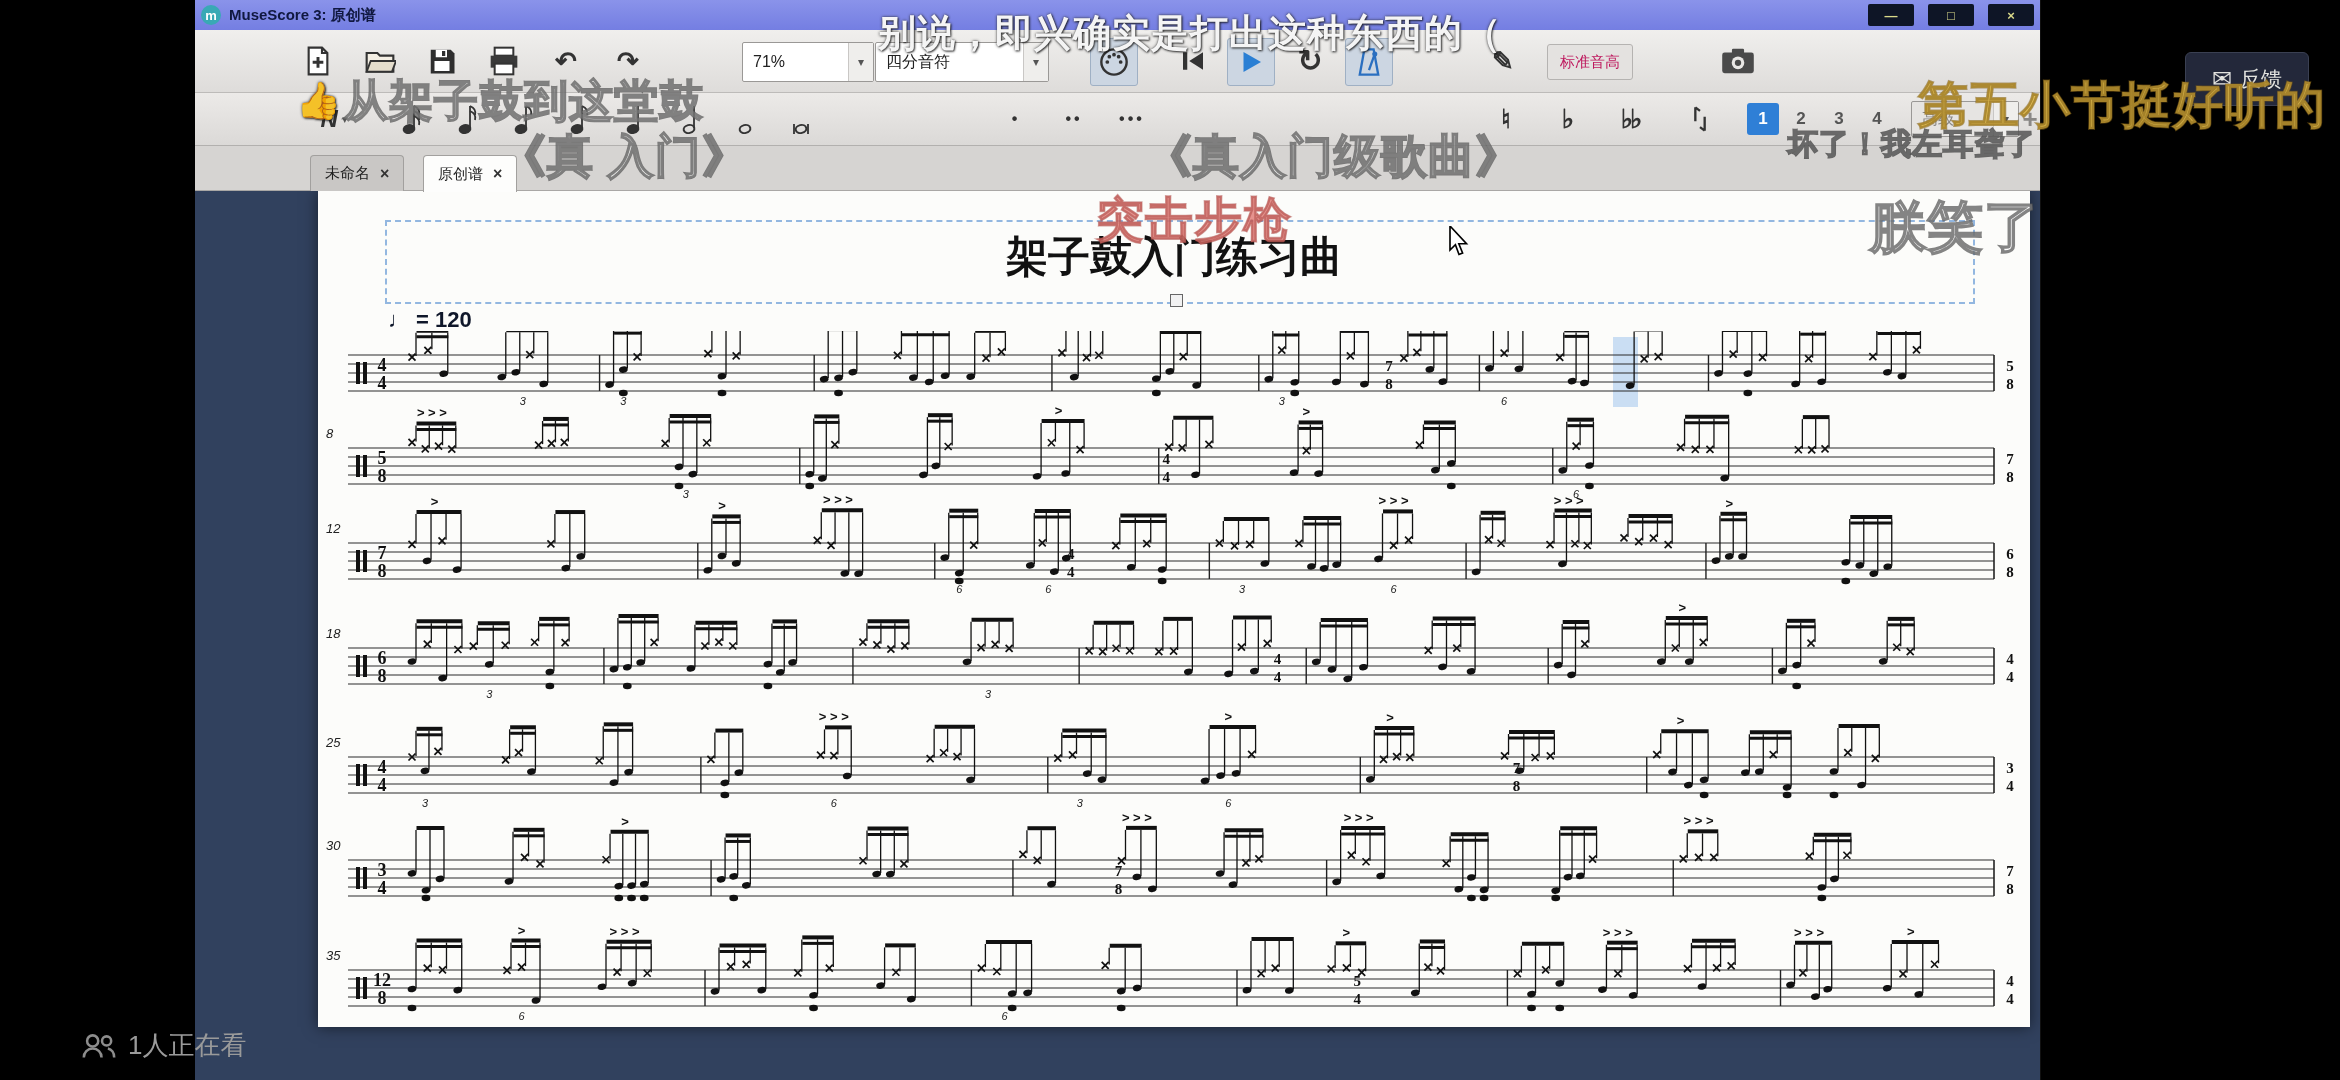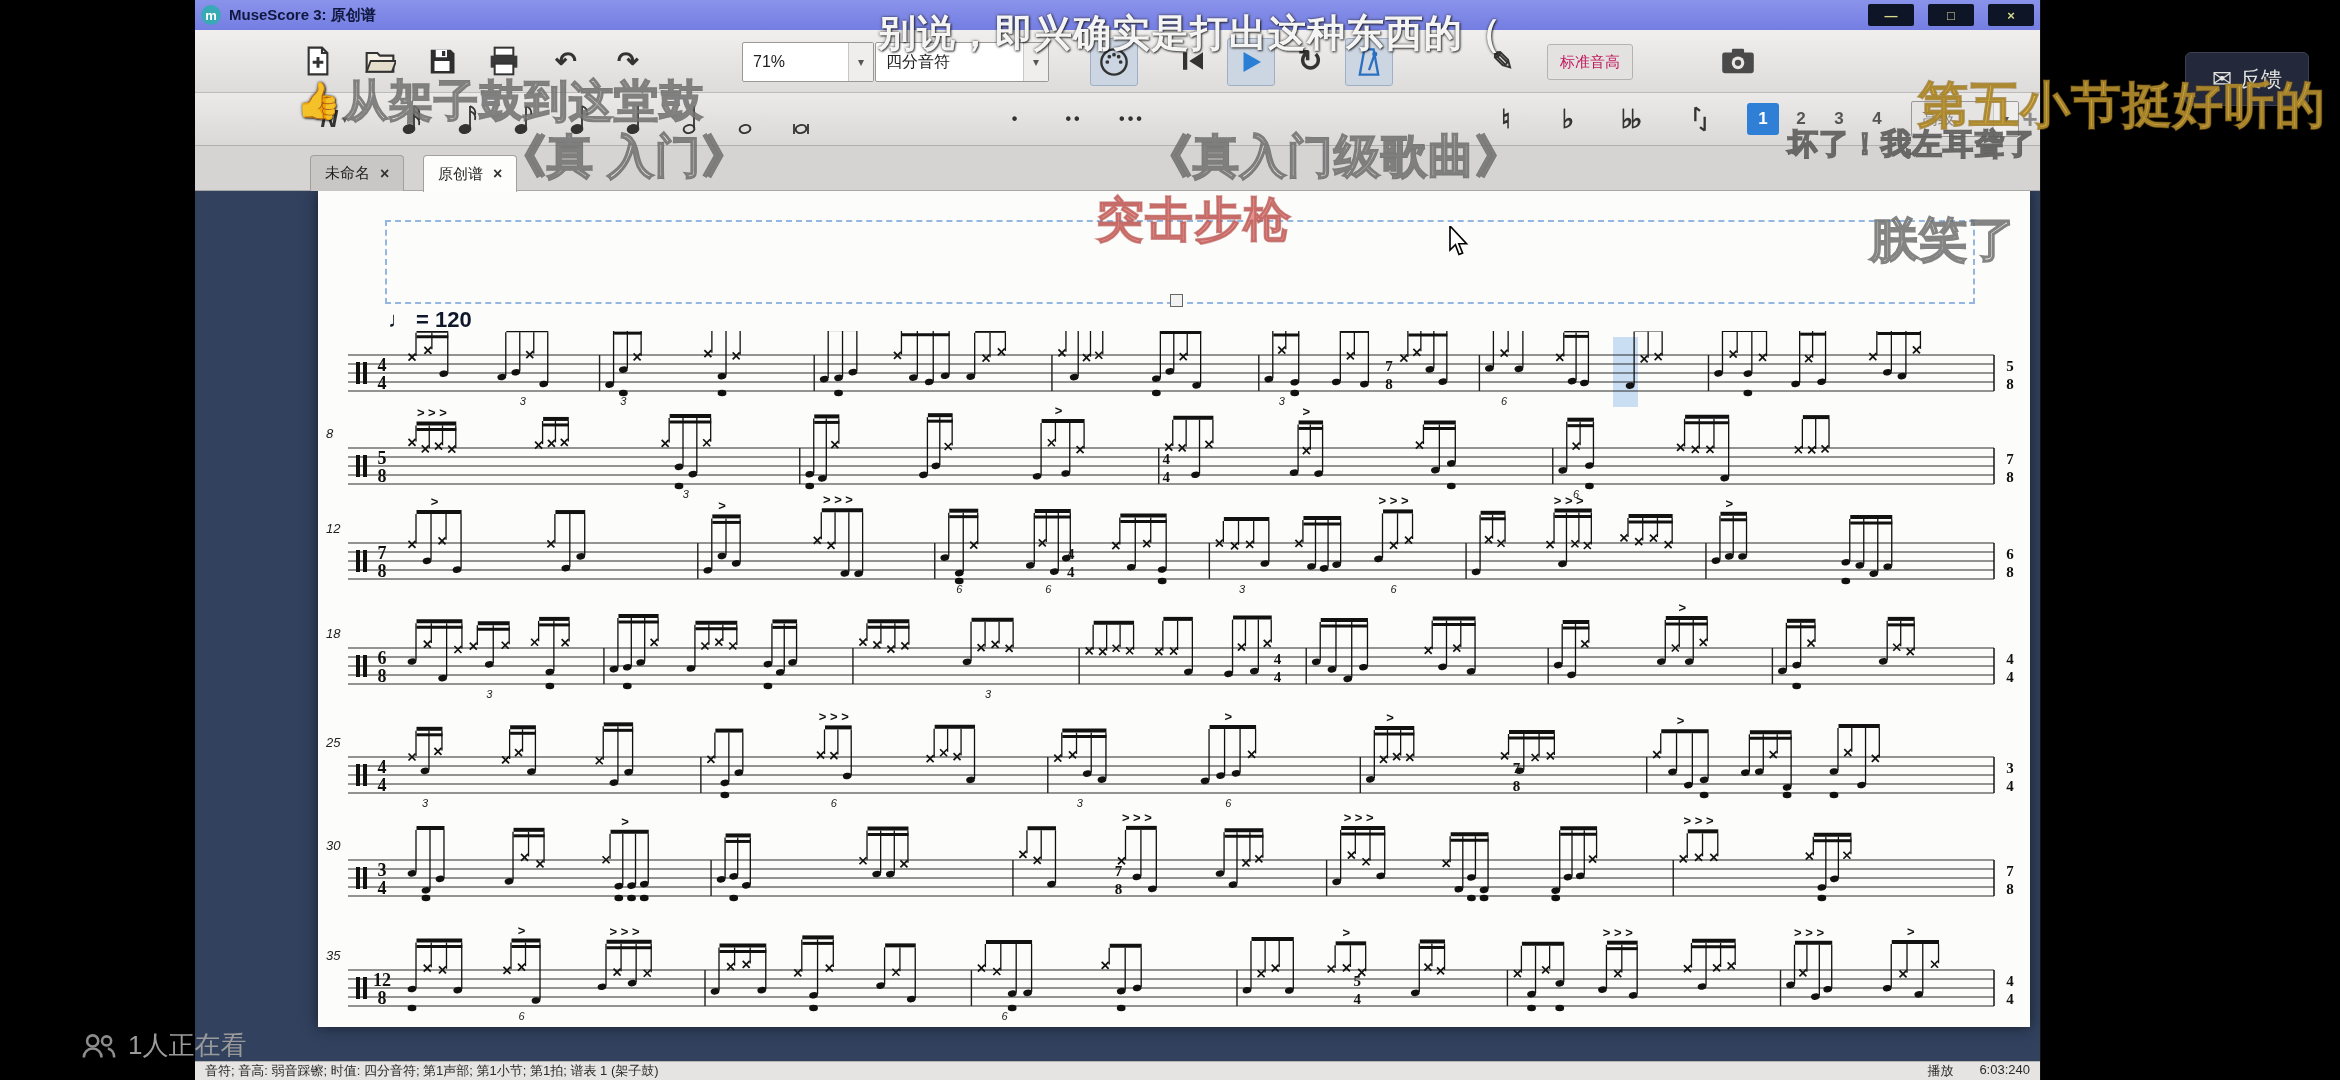--- a/index.html
+++ b/index.html
@@ -291,20 +291,21 @@
       </div>
       <div class="tab active" style="left:228px">
         <span>原创谱</span>
         <span class="x">×</span>
       </div>
     </div>
 
     <div class="canvas">
       <div class="page">
         <div class="title-frame"></div>
+        <div class="score-title">架子鼓入门练习曲</div>
         <div class="frame-handle"></div>
         <div class="tempo">♩ = 120</div>
         <svg id="score-svg" width="1712" height="696">
             <rect x="1295" y="6" width="25" height="70" fill="rgba(110,165,230,.35)"></rect>
             <line x1="30" y1="24" x2="1676" y2="24" stroke="#2b2b2b" stroke-width="1"></line>
             <line x1="30" y1="33" x2="1676" y2="33" stroke="#2b2b2b" stroke-width="1"></line>
             <line x1="30" y1="42" x2="1676" y2="42" stroke="#2b2b2b" stroke-width="1"></line>
             <line x1="30" y1="51" x2="1676" y2="51" stroke="#2b2b2b" stroke-width="1"></line>
             <line x1="30" y1="60" x2="1676" y2="60" stroke="#2b2b2b" stroke-width="1"></line>
             <rect x="38" y="31" width="4" height="22" fill="#111"></rect>
@@ -1608,27 +1609,20 @@
             <line x1="1613.021657438386" y1="636.749316287227" x2="1620.021657438386" y2="629.749316287227" stroke="#111" stroke-width="1.7"></line>
             <line x1="1620.521657438386" y1="632.249316287227" x2="1620.521657438386" y2="613.0401160877664" stroke="#111" stroke-width="1.3"></line>
             <text x="1592.8879226668698" y="605.0401160877664" font-size="13" font-weight="bold" fill="#111" text-anchor="middle">&gt;</text>
             <line x1="1676" y1="639" x2="1676" y2="675" stroke="#222" stroke-width="1.6"></line>
             <text x="1692" y="655" font-size="15" font-weight="bold" fill="#111" text-anchor="middle" font-family="&quot;Liberation Serif&quot;,serif">4</text>
             <text x="1692" y="673" font-size="15" font-weight="bold" fill="#111" text-anchor="middle" font-family="&quot;Liberation Serif&quot;,serif">4</text>
           </svg>
       </div>
     </div>
 
-    <div class="statusbar">
-      <span>音符; 音高: 弱音踩镲; 时值: 四分音符; 第1声部; 第1小节; 第1拍; 谱表 1 (架子鼓)</span>
-      <span class="right">
-        <span>播放</span>
-        <span>6:03:240</span>
-      </span>
-    </div>
   </div>
 
   <div class="feedback-btn">
     <span style="font-size:24px">✉</span>
     <span>反馈</span>
   </div>
 
   <div class="viewers">
     <svg width="38" height="30" viewBox="0 0 30 22">
       <circle cx="10" cy="7" r="4.4" fill="none" stroke="#8d8d8d" stroke-width="2"></circle>
@@ -1641,21 +1635,21 @@
 
   <div id="danmaku-layer">
       <div class="dm solid" style="left: 878px; top: 8px; font-size: 38px;">别说，即兴确实是打出这种东西的（</div>
       <div class="dm solid" style="left: 296px; top: 80px; font-size: 36px;">👍</div>
       <div class="dm hollow" style="left: 344px; top: 72px; font-size: 44px;">从架子鼓到这堂鼓</div>
       <div class="dm gold" style="left: 1918px; top: 72px; font-size: 50px;">第五小节挺好听的</div>
       <div class="dm hollow" style="left: 500px; top: 126px; font-size: 46px;">《真 入门》</div>
       <div class="dm hollow" style="left: 1146px; top: 126px; font-size: 46px;">《真入门级歌曲》</div>
       <div class="dm hollow-bright" style="left: 1788px; top: 124px; font-size: 30px;">坏了！我左耳聋了</div>
       <div class="dm red" style="left: 1096px; top: 188px; font-size: 48px; font-family: Liberation Mono, monospace;">突击步枪</div>
-      <div class="dm hollow" style="left: 1870px; top: 208px; font-size: 48px;">朕笑了</div>
+      <div class="dm hollow" style="left: 1870px; top: 190px; font-size: 56px;">朕笑了</div>
     </div>
 
   <div class="cursor">
     <svg width="22" height="30" viewBox="0 0 14 20">
         <path d="M1 0v16l3.6-3.5L7 19l2.4-1-2.5-6.2H12z" fill="#fff" stroke="#000" stroke-width="1.1"></path>
       </svg>
   </div>
 
 </div>
 

